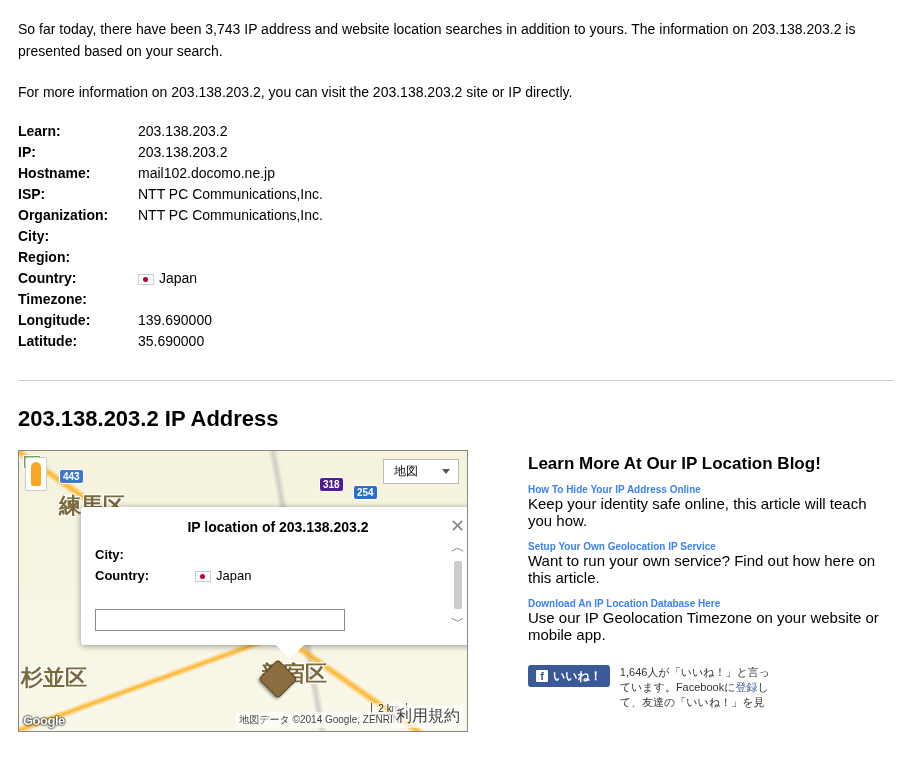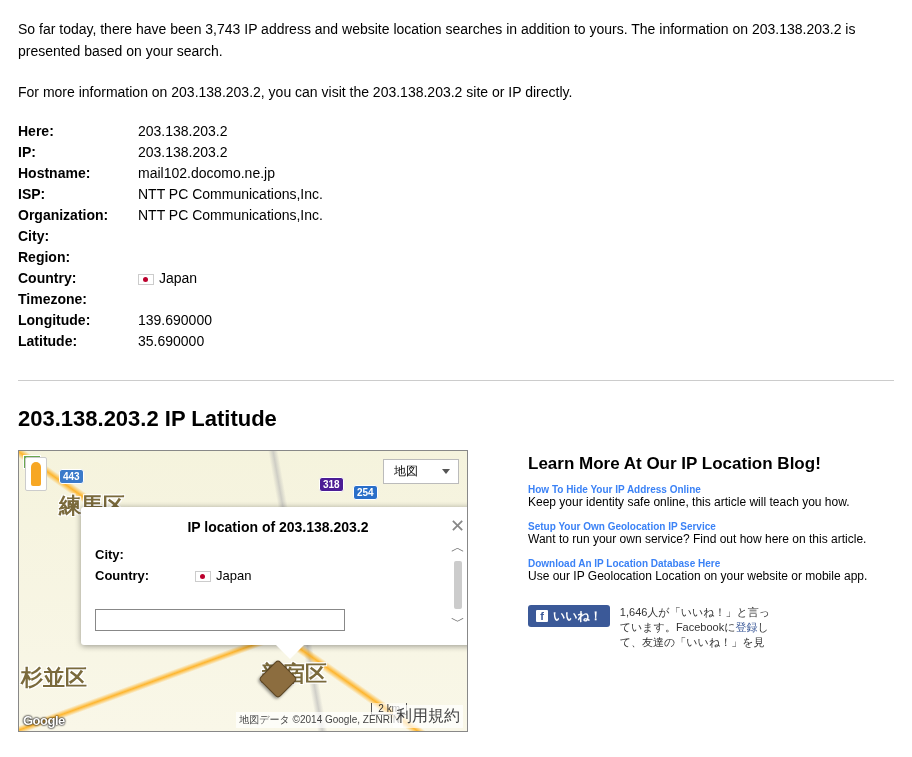--- a/index.html
+++ b/index.html
@@ -44,37 +44,37 @@
     .hide-link { color: #0000ee; text-decoration: underline; font-size: 13px; margin-top: 6px; display: inline-block; }
     .infowin-input { width: 250px; height: 22px; border: 1px solid #888; margin-top: 6px; padding: 2px 4px; font-size: 13px; }
     .map-attrib { position: absolute; right: 64px; bottom: 3px; font-size: 10px; color: #444; background: rgba(255,255,255,.7); padding: 1px 3px; }
     .map-terms { position: absolute; right: 4px; bottom: 3px; font-size: 16px; color: #444; background: rgba(255,255,255,.7); padding: 1px 3px; }
     .map-scale { position: absolute; right: 60px; bottom: 16px; font-size: 10px; color: #333; border: 1px solid #555; border-top: none; padding: 0 6px; background: rgba(255,255,255,.5); }
     .google-logo { position: absolute; left: 4px; bottom: 3px; font-size: 13px; font-family: Arial; color: #fff; text-shadow: 0 0 2px #000,0 0 2px #000; font-weight: bold; letter-spacing: -0.5px; }
     
     .sidebar { flex: 1; }
     .side-title { font-size: 17px; font-weight: bold; margin-bottom: 10px; margin-top: 4px; }
     .side-link { color: #3b82f6; font-weight: bold; font-size: 10px; text-decoration: none; display: block; }
-    .side-desc { font-size: 12px; color: #000; margin-bottom: 12px; }
+    .side-desc { font-size: 15px; color: #000; margin-bottom: 12px; }
     .fb-box { display: flex; gap: 10px; margin-top: 22px; }
     .fb-btn { background: #3b5998; color: #fff; font-size: 12px; font-weight: bold; padding: 4px 8px; border-radius: 3px; display: inline-flex; align-items: center; gap: 5px; height: 22px; }
     .fb-f { background: #fff; color: #3b5998; font-weight: bold; width: 12px; height: 12px; display: inline-flex; align-items: center; justify-content: center; font-size: 11px; border-radius: 1px; }
     .fb-text { font-size: 11px; line-height: 1.35; color: #333; max-width: 160px; }
     .fb-text .reg { color: #3b5998; }
     .route-badge { position: absolute; background: #3b7ac9; color: #fff; font-size: 10px; font-weight: bold; padding: 1px 3px; border-radius: 3px; border: 1px solid #fff; }
   </style>
 </head>
 <body>
 
 <p class="intro-p">So far today, there have been 3,743 IP address and website location searches in addition to yours. The information on 203.138.203.2 is presented based on your search.</p>
 <p class="intro-p">For more information on 203.138.203.2, you can visit the 203.138.203.2 site or IP directly.</p>
 
 <div class="details-table">
   <div class="details-row">
-      <div class="details-label">Here:</div>
+      <div class="details-label">Learn:</div>
       <div class="details-value">203.138.203.2</div>
     </div>
   <div class="details-row">
       <div class="details-label">IP:</div>
       <div class="details-value">203.138.203.2</div>
     </div>
   <div class="details-row">
       <div class="details-label">Hostname:</div>
       <div class="details-value">mail102.docomo.ne.jp</div>
     </div>
@@ -107,21 +107,21 @@
       <div class="details-value">139.690000</div>
     </div>
   <div class="details-row">
       <div class="details-label">Latitude:</div>
       <div class="details-value">35.690000</div>
     </div>
 </div>
 
 <hr class="divider">
 
-<h2 class="section-title">203.138.203.2 IP Latitude</h2>
+<h2 class="section-title">203.138.203.2 IP Address</h2>
 
 <div class="two-col">
   <div class="map-wrap">
     <div class="map-bg"></div>
     <span class="route-badge" style="left:40px;top:18px">443</span>
     <span class="route-badge" style="left:300px;top:26px;background:#4c1d95">318</span>
     <span class="route-badge" style="left:334px;top:34px;background:#2a6fc9">254</span>
     <div class="map-label-large nerima">練馬区</div>
     <div class="map-label-large shinjuku">新宿区</div>
     <div class="map-label-large suginami">杉並区</div>
@@ -159,21 +159,21 @@
   <div class="sidebar">
     <div class="side-title">Learn More At Our IP Location Blog!</div>
 
     <a href="#" class="side-link">How To Hide Your IP Address Online</a>
     <div class="side-desc">Keep your identity safe online, this article will teach you how.</div>
 
     <a href="#" class="side-link">Setup Your Own Geolocation IP Service</a>
     <div class="side-desc">Want to run your own service? Find out how here on this article.</div>
 
     <a href="#" class="side-link">Download An IP Location Database Here</a>
-    <div class="side-desc">Use our IP Geolocation Location on your website or mobile app.</div>
+    <div class="side-desc">Use our IP Geolocation Timezone on your website or mobile app.</div>
 
     <div class="fb-box">
       <span class="fb-btn">
           <span class="fb-f">f</span>
           <span>いいね！</span>
         </span>
       <div class="fb-text"><span>1,646人が「いいね！」と言っています。Facebookに</span><span class="reg">登録</span><span>して、友達の「いいね！」を見</span></div>
     </div>
   </div>
 </div>

